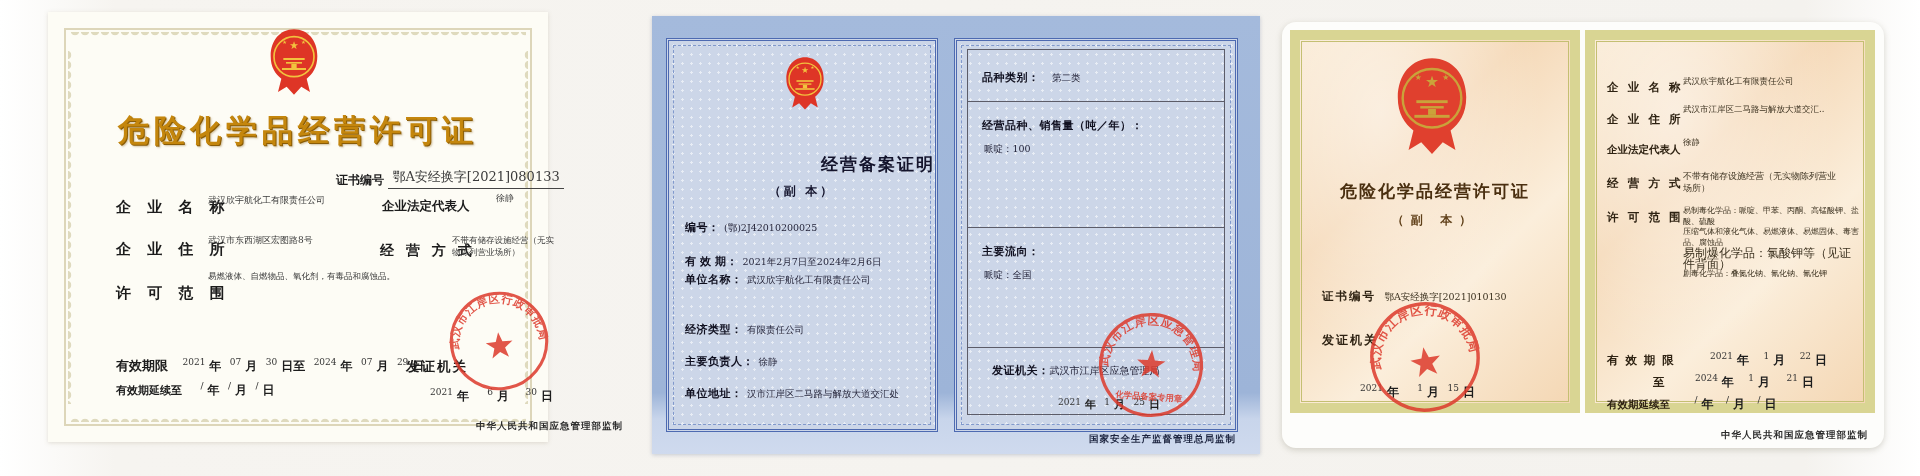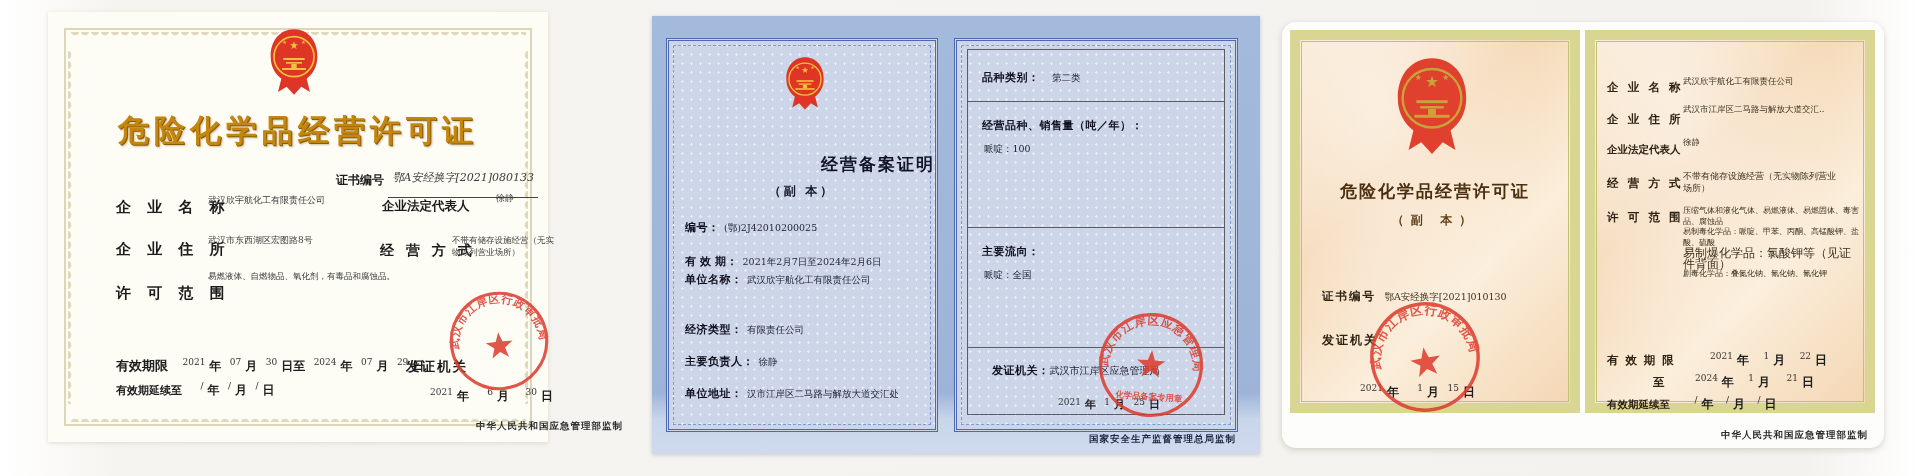--- a/index.html
+++ b/index.html
@@ -97,21 +97,21 @@
     <rect x="29" y="46" width="32" height="3" fill="#f2c23e"></rect>
     <rect x="33" y="52" width="24" height="2.5" fill="#f2c23e"></rect>
     <rect x="27" y="61" width="36" height="3" fill="#f2c23e"></rect>
     <rect x="41" y="55" width="8" height="6" fill="#f2c23e"></rect>
   </svg>
 
   <div class="c1-title">危险化学品经营许可证</div>
 
   <div class="abs" style="left:288px; top:158px; white-space:nowrap;">
     <span class="lbl" style="font-size:12px;">证书编号</span>
-    <span class="val" style="font-size:11px; border-bottom:1px solid #444; padding:0 4px 12px 4px; display:inline-block; min-width:138px; position:relative; top:-3px;font-style:italic;">鄂A安经换字[2021]080133</span>
+    <span class="val" style="font-size:13px; border-bottom:1px solid #444; padding:0 4px 2px 4px; display:inline-block; min-width:138px; position:relative; top:-3px;">鄂A安经换字[2021]080133</span>
   </div>
 
   <span class="lbl abs" style="left:68px; top:186px; font-size:15px; letter-spacing:6px;">企 业 名 称</span>
   <span class="val abs" style="left:160px; top:182px; font-size:9px;">武汉欣宇航化工有限责任公司</span>
 
   <span class="lbl abs" style="left:334px; top:186px; font-size:12.5px;">企业法定代表人</span>
   <span class="val abs" style="left:448px; top:180px; font-size:9px;">徐静</span>
 
   <span class="lbl abs" style="left:68px; top:228px; font-size:15px; letter-spacing:6px;">企 业 住 所</span>
   <span class="val abs" style="left:160px; top:222px; font-size:9px;">武汉市东西湖区宏图路8号</span>
@@ -296,22 +296,22 @@
     <span class="c3-val abs" style="left:88px; top:64px;">武汉市江岸区二马路与解放大道交汇..</span>
 
     <span class="c3-lbl abs" style="left:12px; top:103px; font-size:10.5px;">企业法定代表人</span>
     <span class="c3-val abs" style="left:88px; top:97px;">徐静</span>
 
     <span class="c3-lbl abs" style="left:12px; top:136px; letter-spacing:3px;">经 营 方 式</span>
     <span class="c3-val abs" style="left:88px; top:130px; width:158px; line-height:12px; font-size:9px;">不带有储存设施经营（无实物陈列营业场所）</span>
 
     <span class="c3-lbl abs" style="left:12px; top:170px; letter-spacing:3px;">许 可 范 围</span>
     <div class="abs" style="left:88px; top:166px; width:178px;">
+      <div class="c3-val" style="font-size:8px; line-height:10.5px;">易制毒化学品：哌啶、甲苯、丙酮、高锰酸钾、盐酸、硫酸</div>
       <div class="c3-val" style="font-size:8px; line-height:10.5px;">压缩气体和液化气体、易燃液体、易燃固体、毒害品、腐蚀品</div>
-      <div class="c3-val" style="font-size:8px; line-height:10.5px;">易制毒化学品：哌啶、甲苯、丙酮、高锰酸钾、盐酸、硫酸</div>
       <div class="c3-val" style="font-size:12px; line-height:10.5px;">易制爆化学品：氯酸钾等（见证件背面）</div>
       <div class="c3-val" style="font-size:8px; line-height:10.5px;">剧毒化学品：叠氮化钠、氰化钠、氰化钾</div>
     </div>
 
     <div class="abs" style="left:12px; top:310px; white-space:nowrap;">
       <span class="c3-lbl" style="letter-spacing:2px; margin-right:26px;font-family:Liberation Serif, serif;">有 效 期 限</span>
       <span class="fill">2021</span><span class="unit">年</span>
       <span class="fill" style="margin-left:10px;">1</span><span class="unit">月</span>
       <span class="fill" style="margin-left:10px;">22</span><span class="unit">日</span>
     </div>

